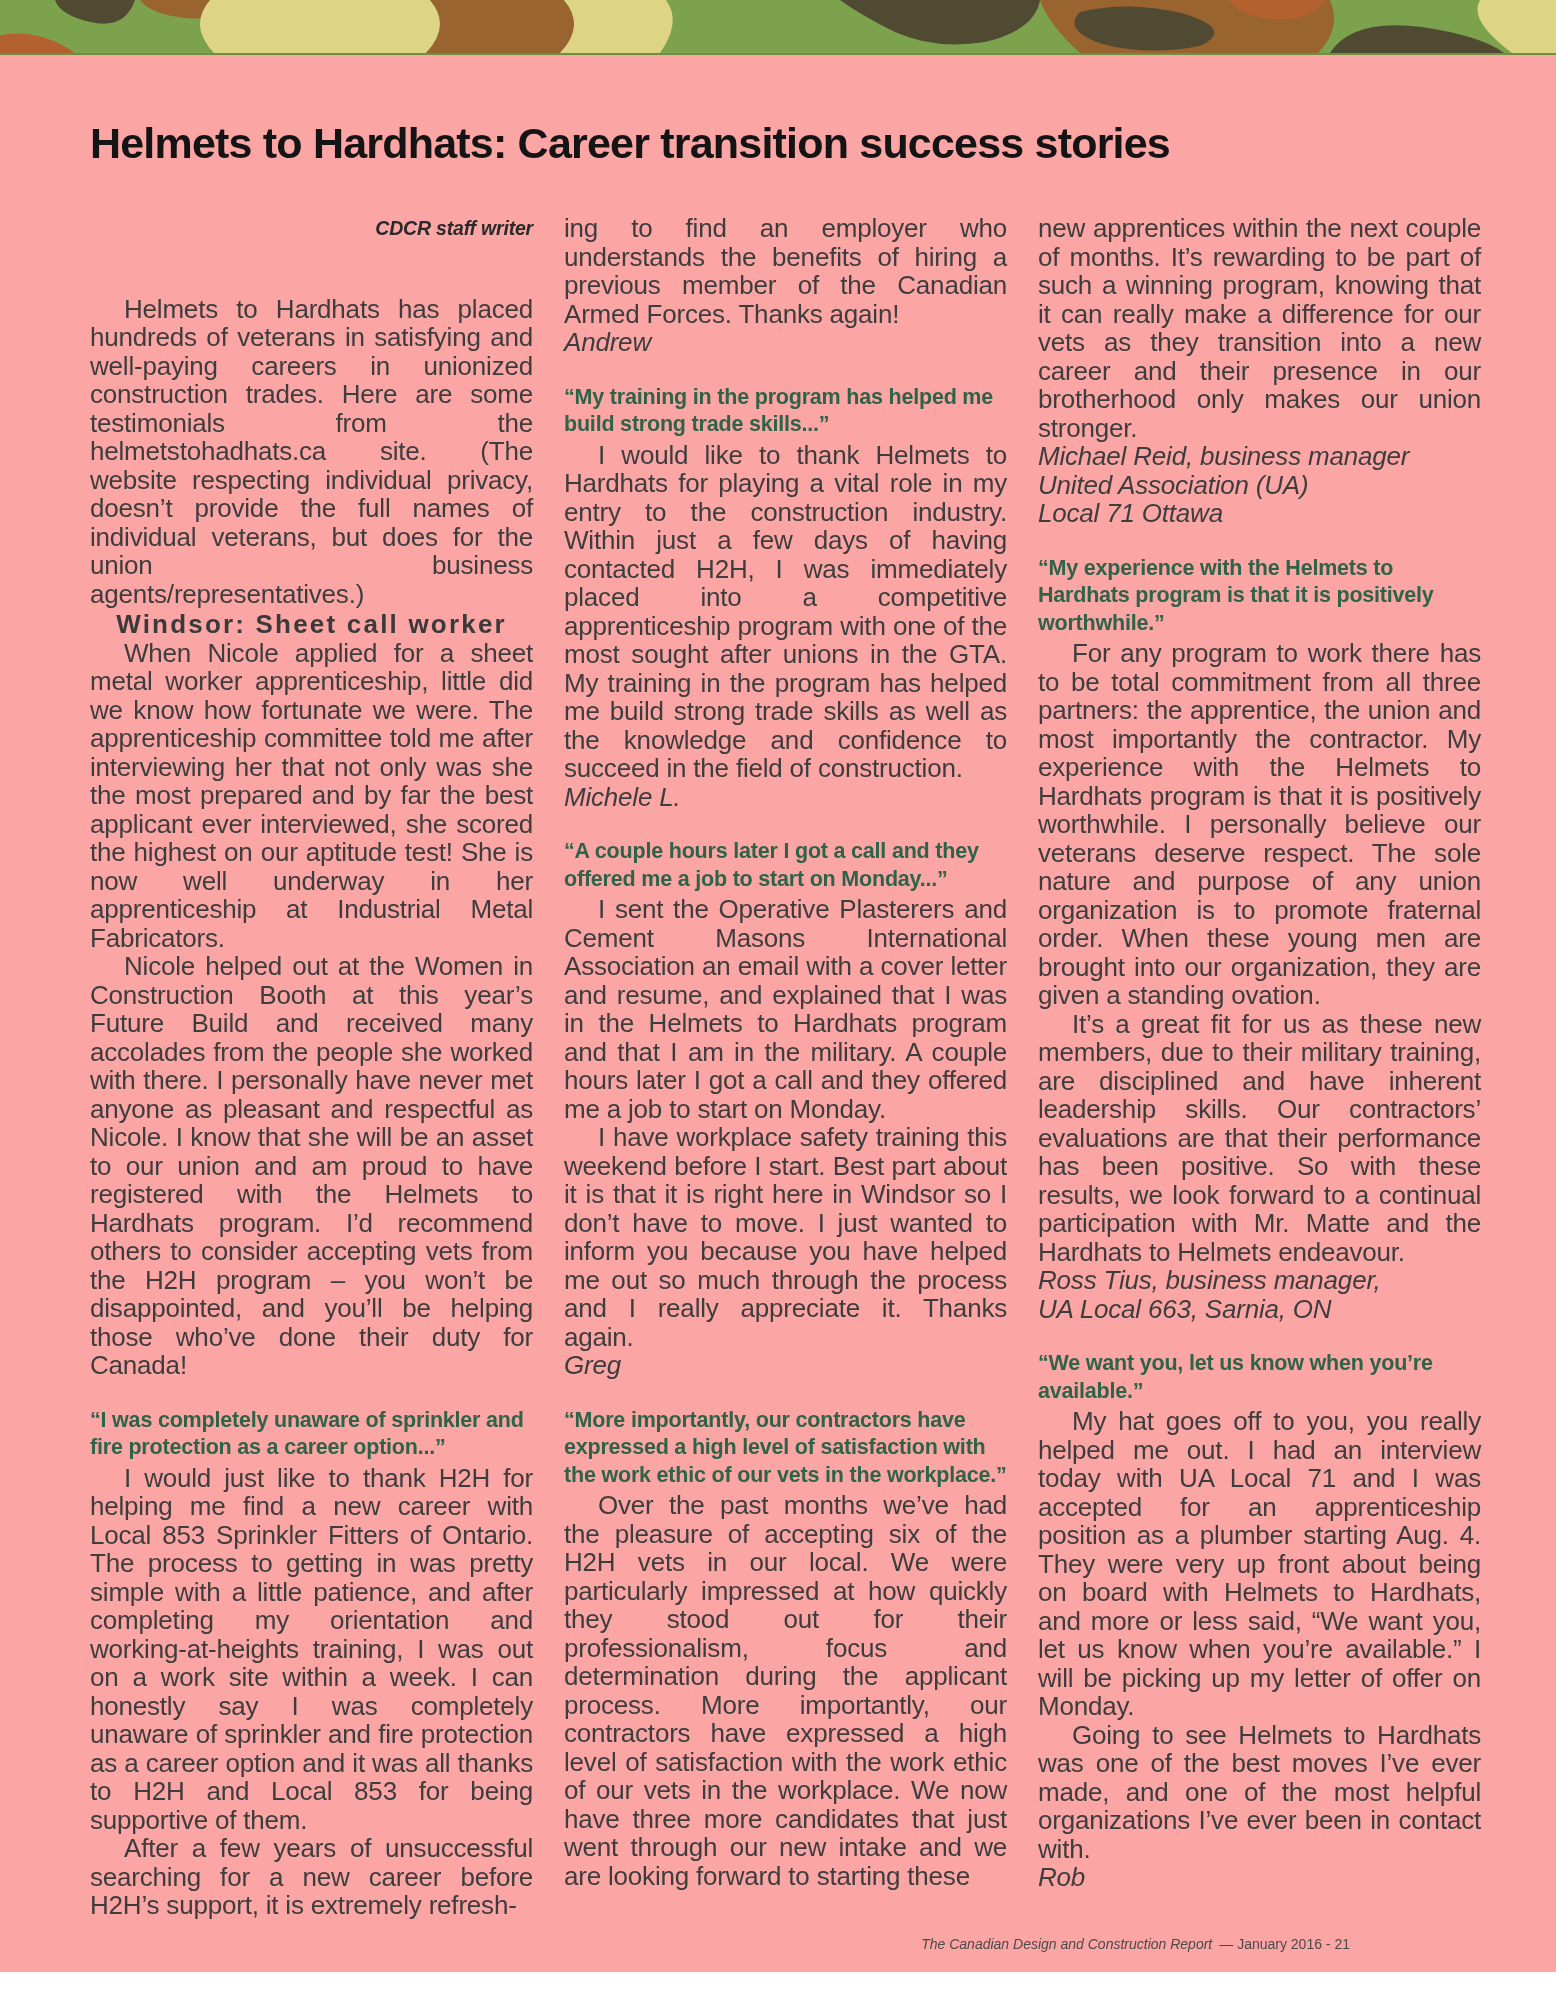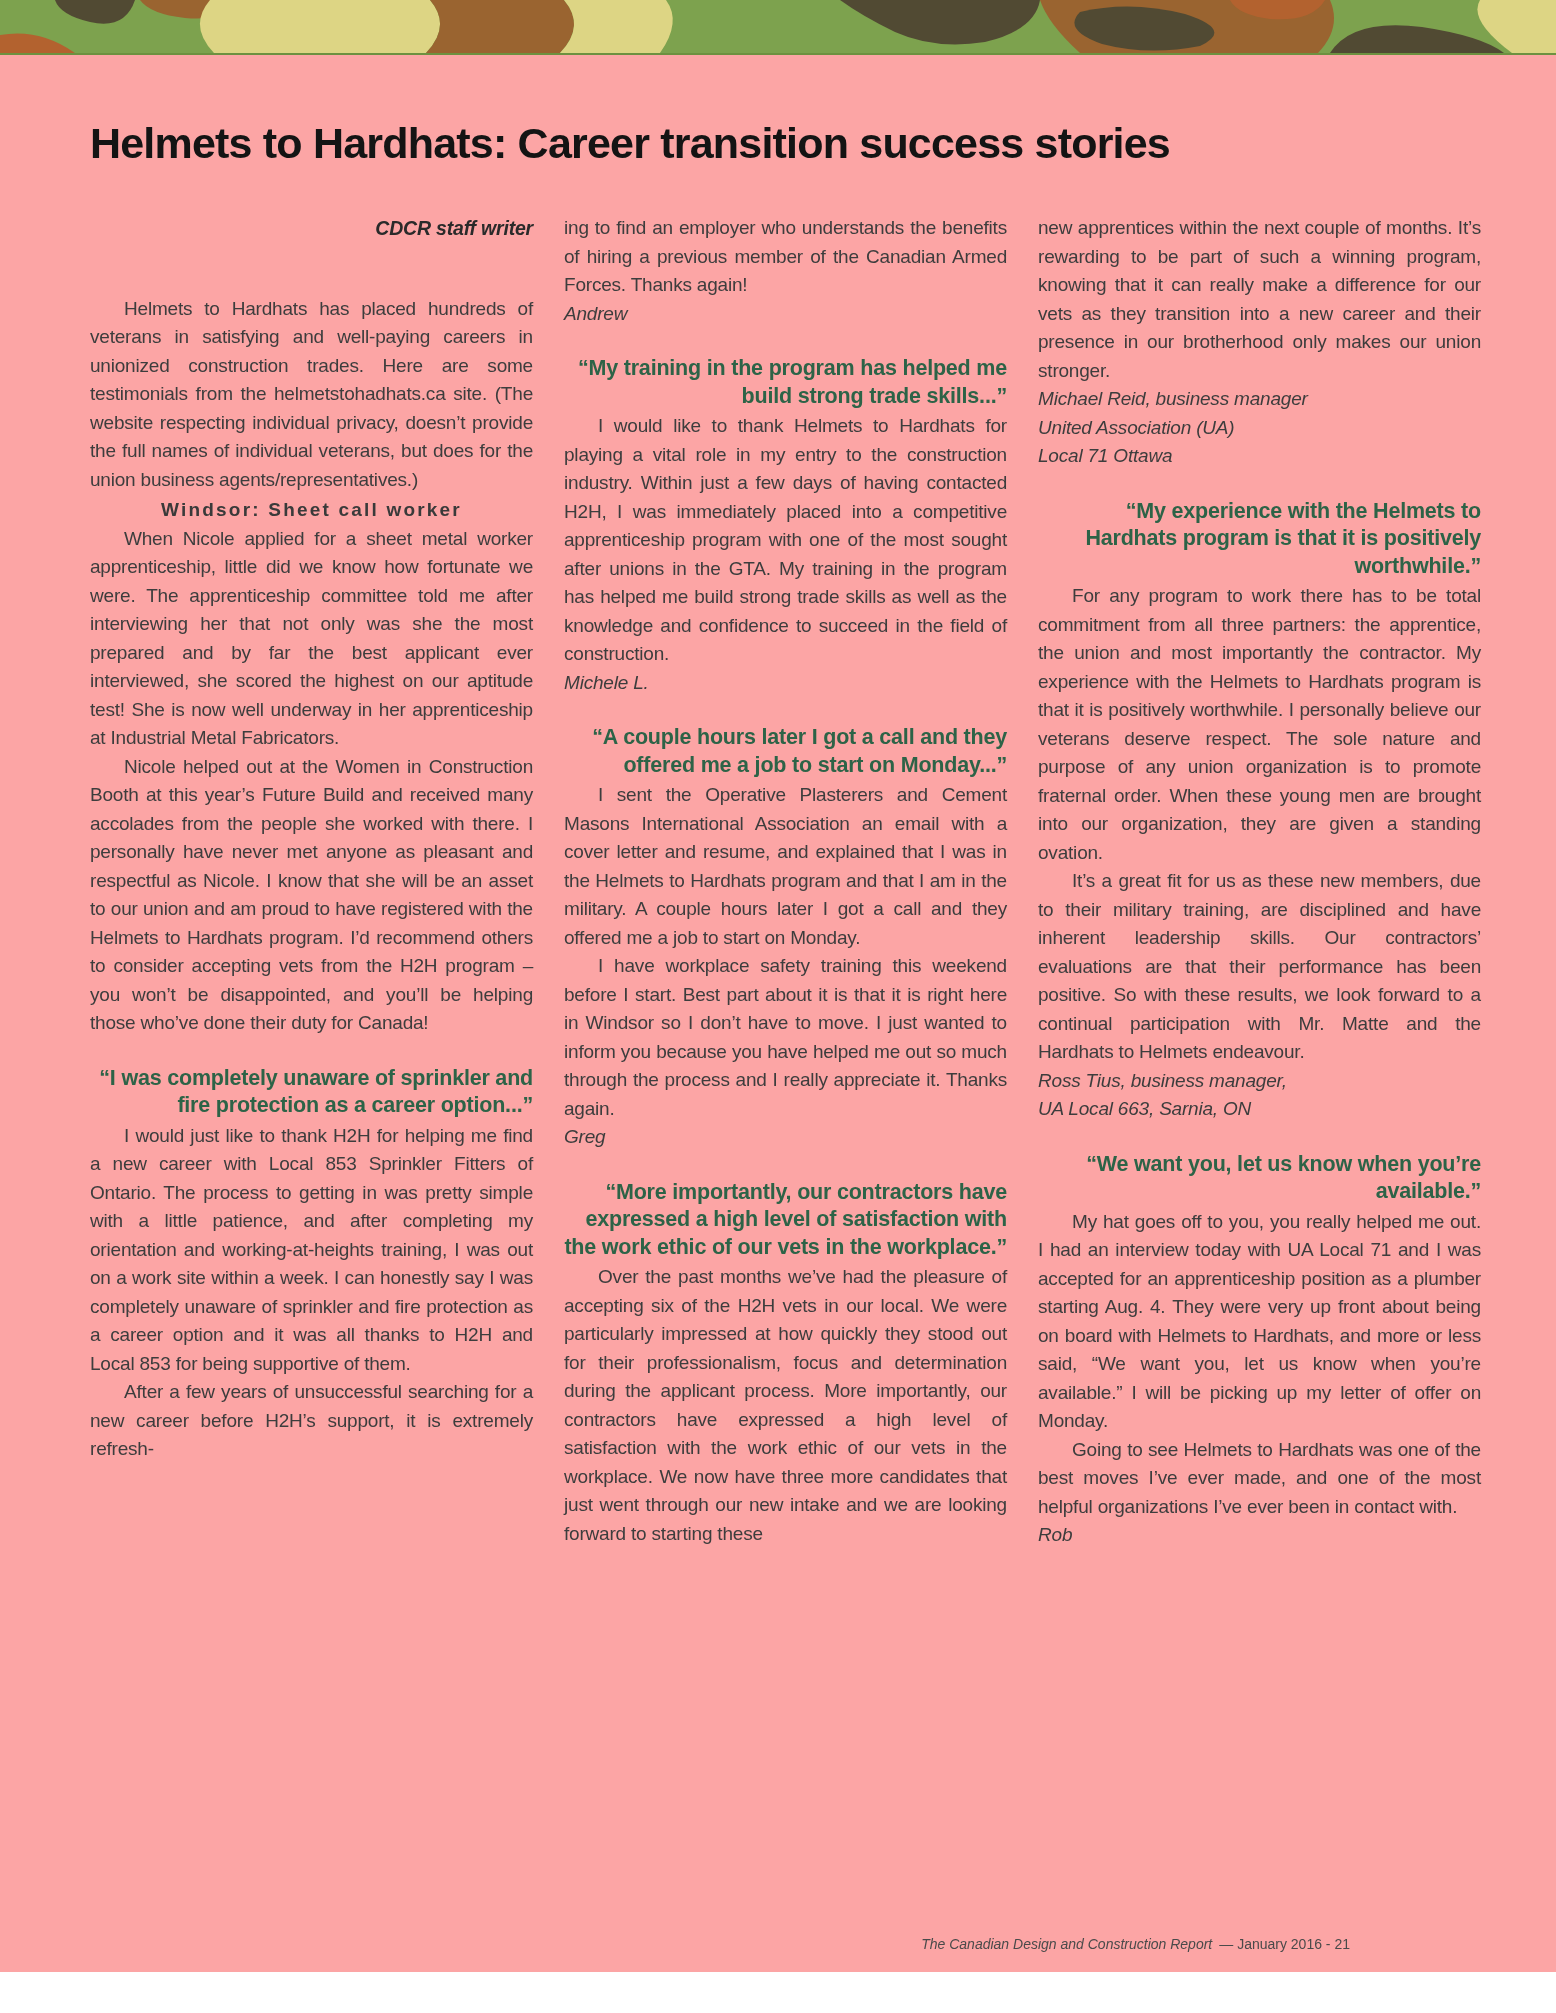--- a/index.html
+++ b/index.html
@@ -32,21 +32,21 @@
   .content {
     position: absolute;
     left: 90px;
     top: 214px;
     width: 1392px;
     display: flex;
     gap: 31px;
   }
   .col { width: 443px; }
   .block {
-    font-size: 19px;
+    font-size: 26px;
     line-height: 28.5px;
     color: #3d3d3d;
     text-align: justify;
     letter-spacing: -0.2px;
   }
   .byline {
     font-style: italic;
     font-weight: bold;
     font-size: 19.5px;
     color: #2a2a2a;
@@ -61,21 +61,21 @@
     text-align: center;
     color: #3a3a3a;
     margin-top: 2px;
     text-indent: 0;
   }
   .quote-heading {
     font-weight: bold;
     color: #2d6347;
     margin-top: 27px;
     margin-bottom: 2px;
-    text-align: right;
+    text-align: left;
     line-height: 27.5px;
     font-size: 21.5px;
     letter-spacing: -0.2px;
     text-indent: 0;
   }
   .signature {
     text-align: left;
     font-style: italic;
     white-space: pre-line;
     text-indent: 0;

